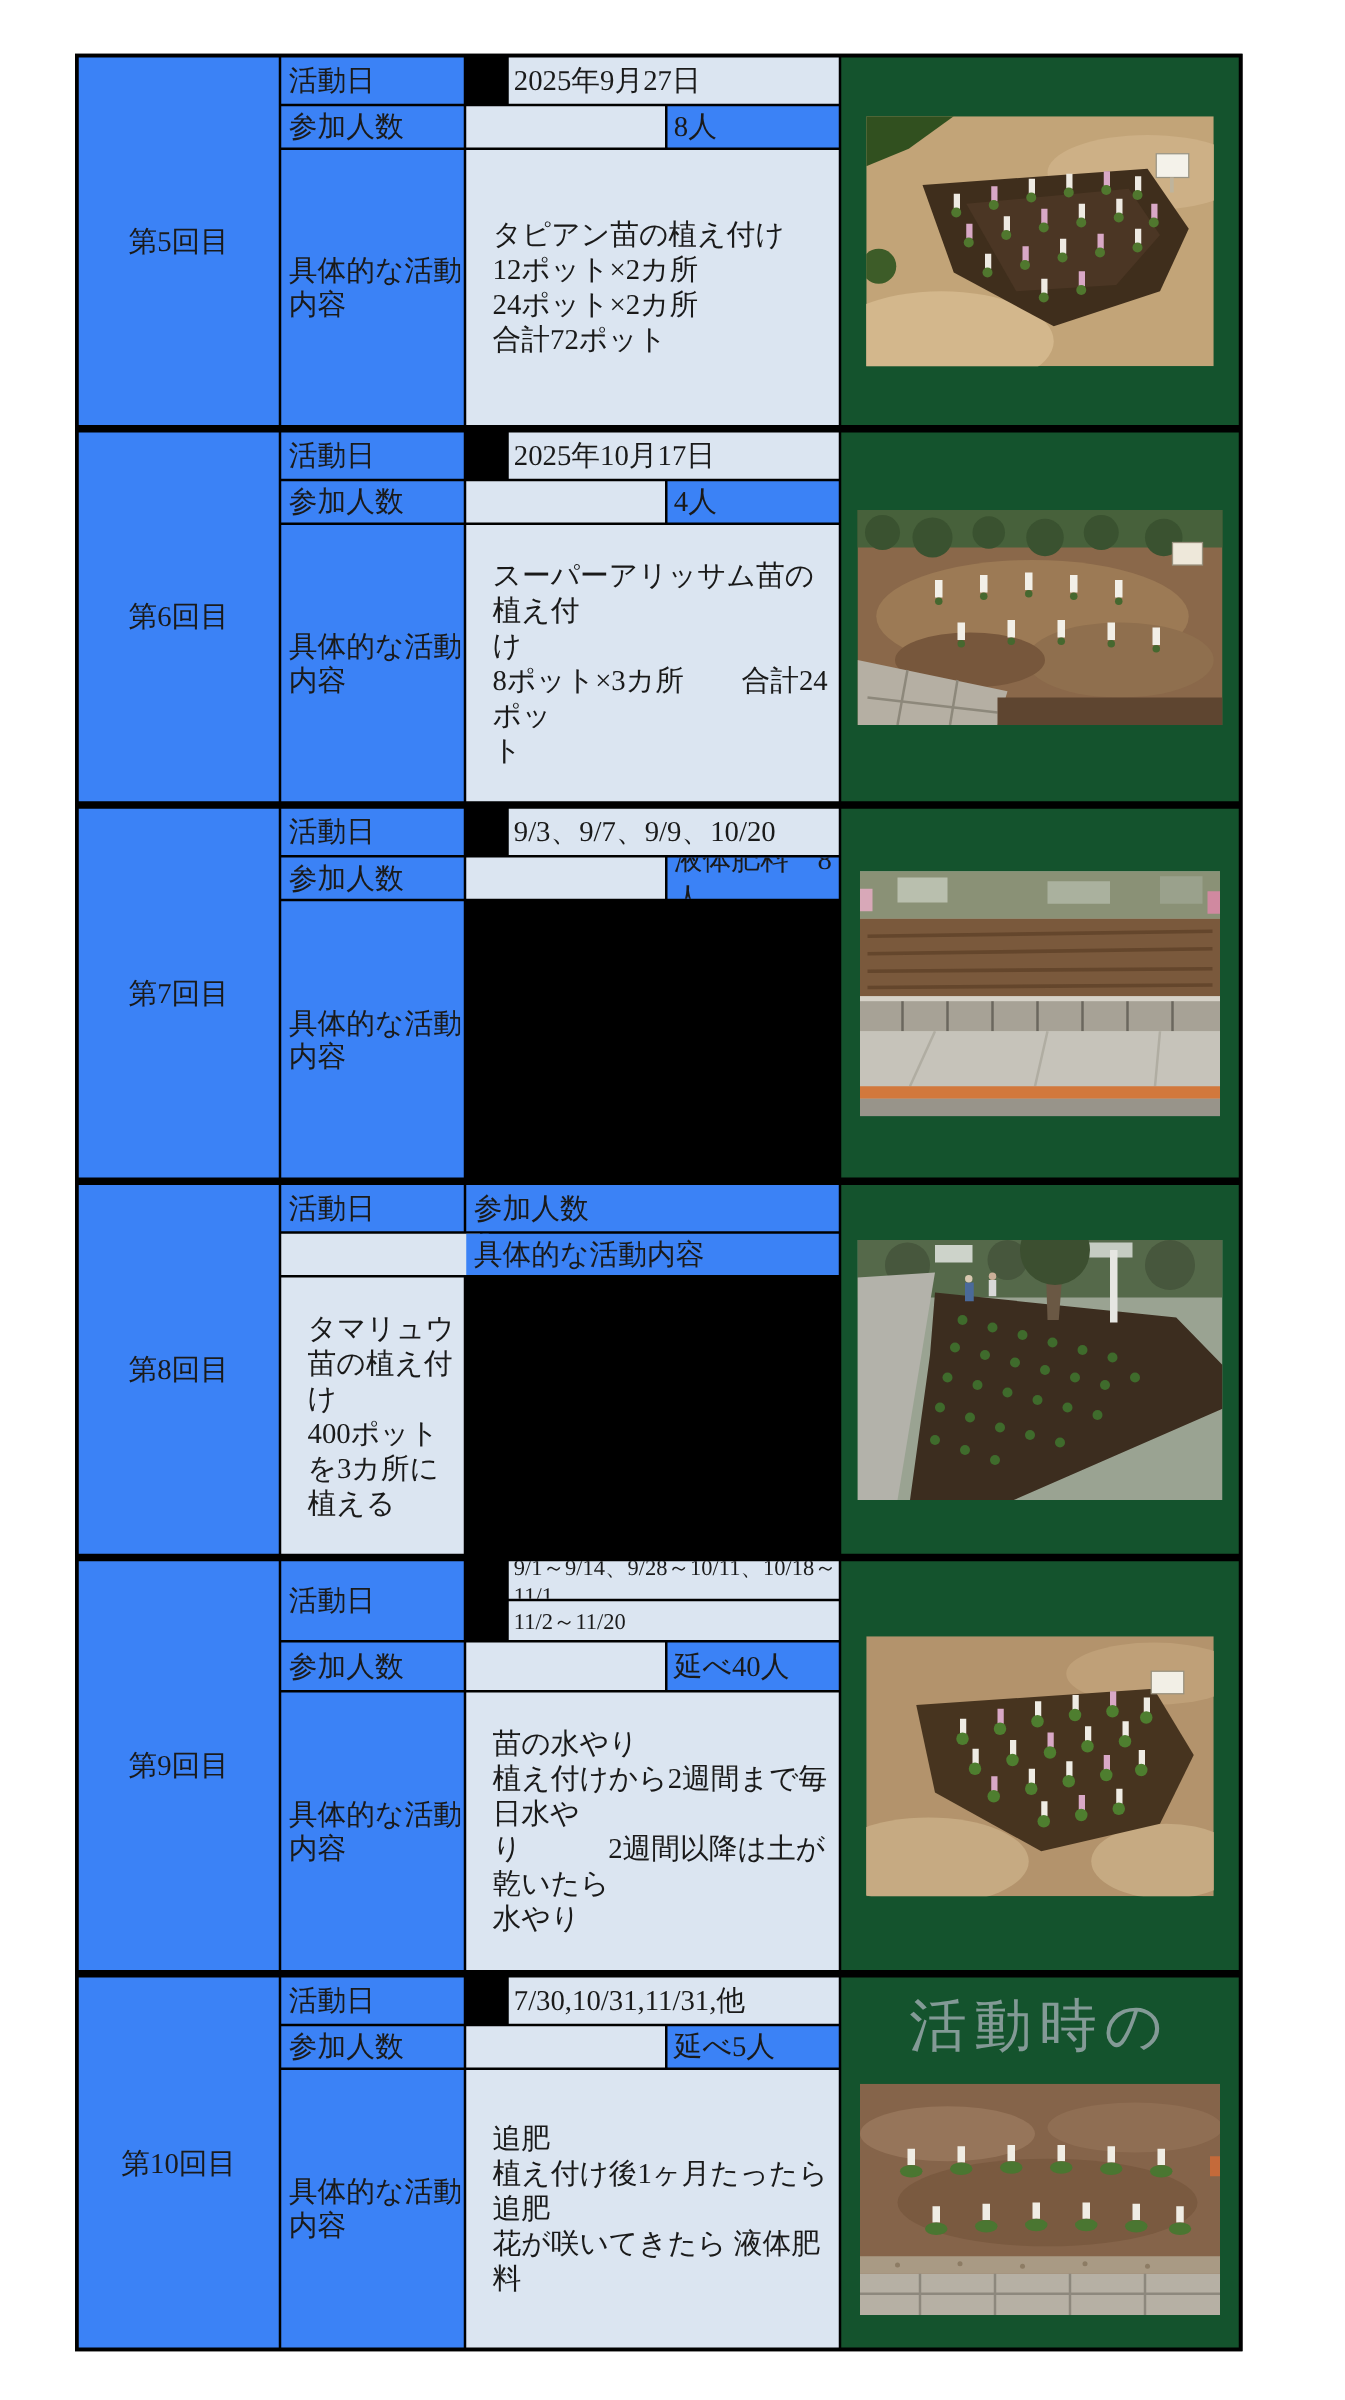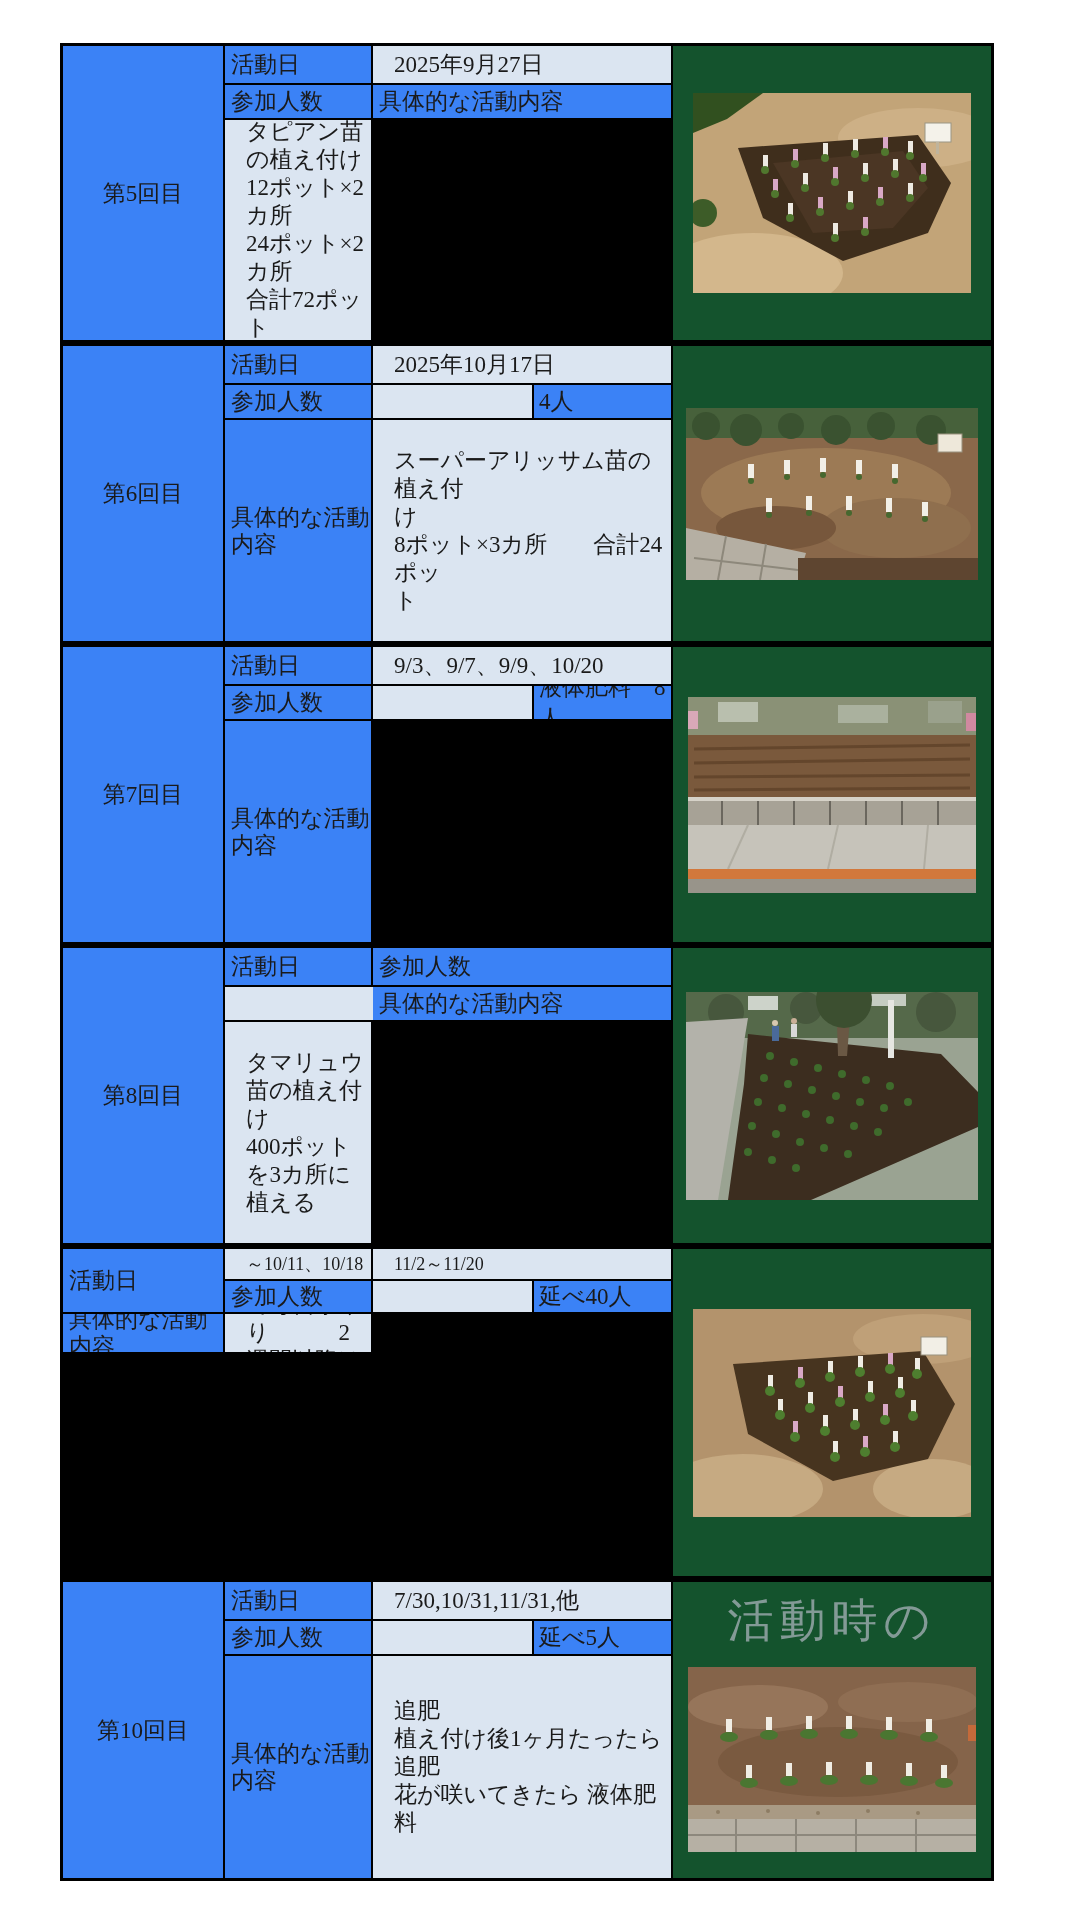--- a/index.html
+++ b/index.html
@@ -22,21 +22,21 @@
   .rows4{grid-template-rows:30px 31px 38px 1fr;}
   .cell{background:#3b82f6;box-sizing:border-box;overflow:hidden;}
   .blue{background:#dbe5f1;}
   .round{
     grid-column:1;display:flex;align-items:center;justify-content:center;
     font-size:23px;
   }
   .span3{grid-row:1/4;}
   .span4{grid-row:1/5;}
   .lab{display:flex;align-items:center;padding-left:6px;font-size:23px;line-height:27px;}
-  .val{display:flex;align-items:center;padding-left:21px;font-size:23px;}
+  .val{display:flex;align-items:center;padding-left:4px;font-size:23px;margin-left:34px;}
   .val.small{font-size:18px;}
   .pwrap{display:grid;grid-template-columns:159px 1fr;gap:2px;background:#000;}
   .pwrap .cell{display:flex;align-items:center;padding-left:5px;font-size:23px;}
   .content{
     display:flex;align-items:center;padding-left:21px;font-size:23px;
     line-height:28px;white-space:pre-line;
   }
   .photo-cell{
     grid-column:4;display:flex;align-items:center;justify-content:center;
     position:relative;background:#14532d;
@@ -53,20 +53,24 @@
 <body>
 
 <div class="report-table">
 
   <div class="block" style="height:297px;">
     <div class="bgrid rows3" style="height:294px;">
       <div class="cell round span3">第5回目</div>
       <div class="cell lab">活動日</div>
       <div class="cell blue val">2025年9月27日</div>
       <div class="cell lab">参加人数</div>
+      <div class="pwrap">
+        <div class="cell blue"></div>
+        <div class="cell">8人</div>
+      </div>
       <div class="cell lab">具体的な活動内容</div>
       <div class="cell blue content">タピアン苗の植え付け
 12ポット×2カ所
 24ポット×2カ所
 合計72ポット</div>
       <div class="cell photo-cell span3">
         <svg width="278" height="200" viewBox="0 0 278 200">
           <defs>
             <g id="tg5">
                 <rect width="5" height="12" fill="#eeeae2"></rect>
@@ -272,20 +276,21 @@
             <circle cx="89" cy="31" r="3" fill="#d8c8b0"></circle>
           <rect x="105" y="32" width="6" height="13" fill="#d8d8d8"></rect>
             <circle cx="108" cy="29" r="3" fill="#caaf98"></circle>
         </svg>
       </div>
     </div>
   </div>
 
   <div class="block" style="height:330px;">
     <div class="bgrid rows4" style="height:327px;">
+      <div class="cell round span4">第9回目</div>
       <div class="cell lab" style="grid-row:1/3;">活動日</div>
       <div class="cell blue val small">9/1～9/14、9/28～10/11、10/18～11/1</div>
       <div class="cell blue val small" style="grid-column:3;">11/2～11/20</div>
       <div class="cell lab">参加人数</div>
       <div class="pwrap">
         <div class="cell blue"></div>
         <div class="cell">延べ40人</div>
       </div>
       <div class="cell lab">具体的な活動内容</div>
       <div class="cell blue content">苗の水やり

